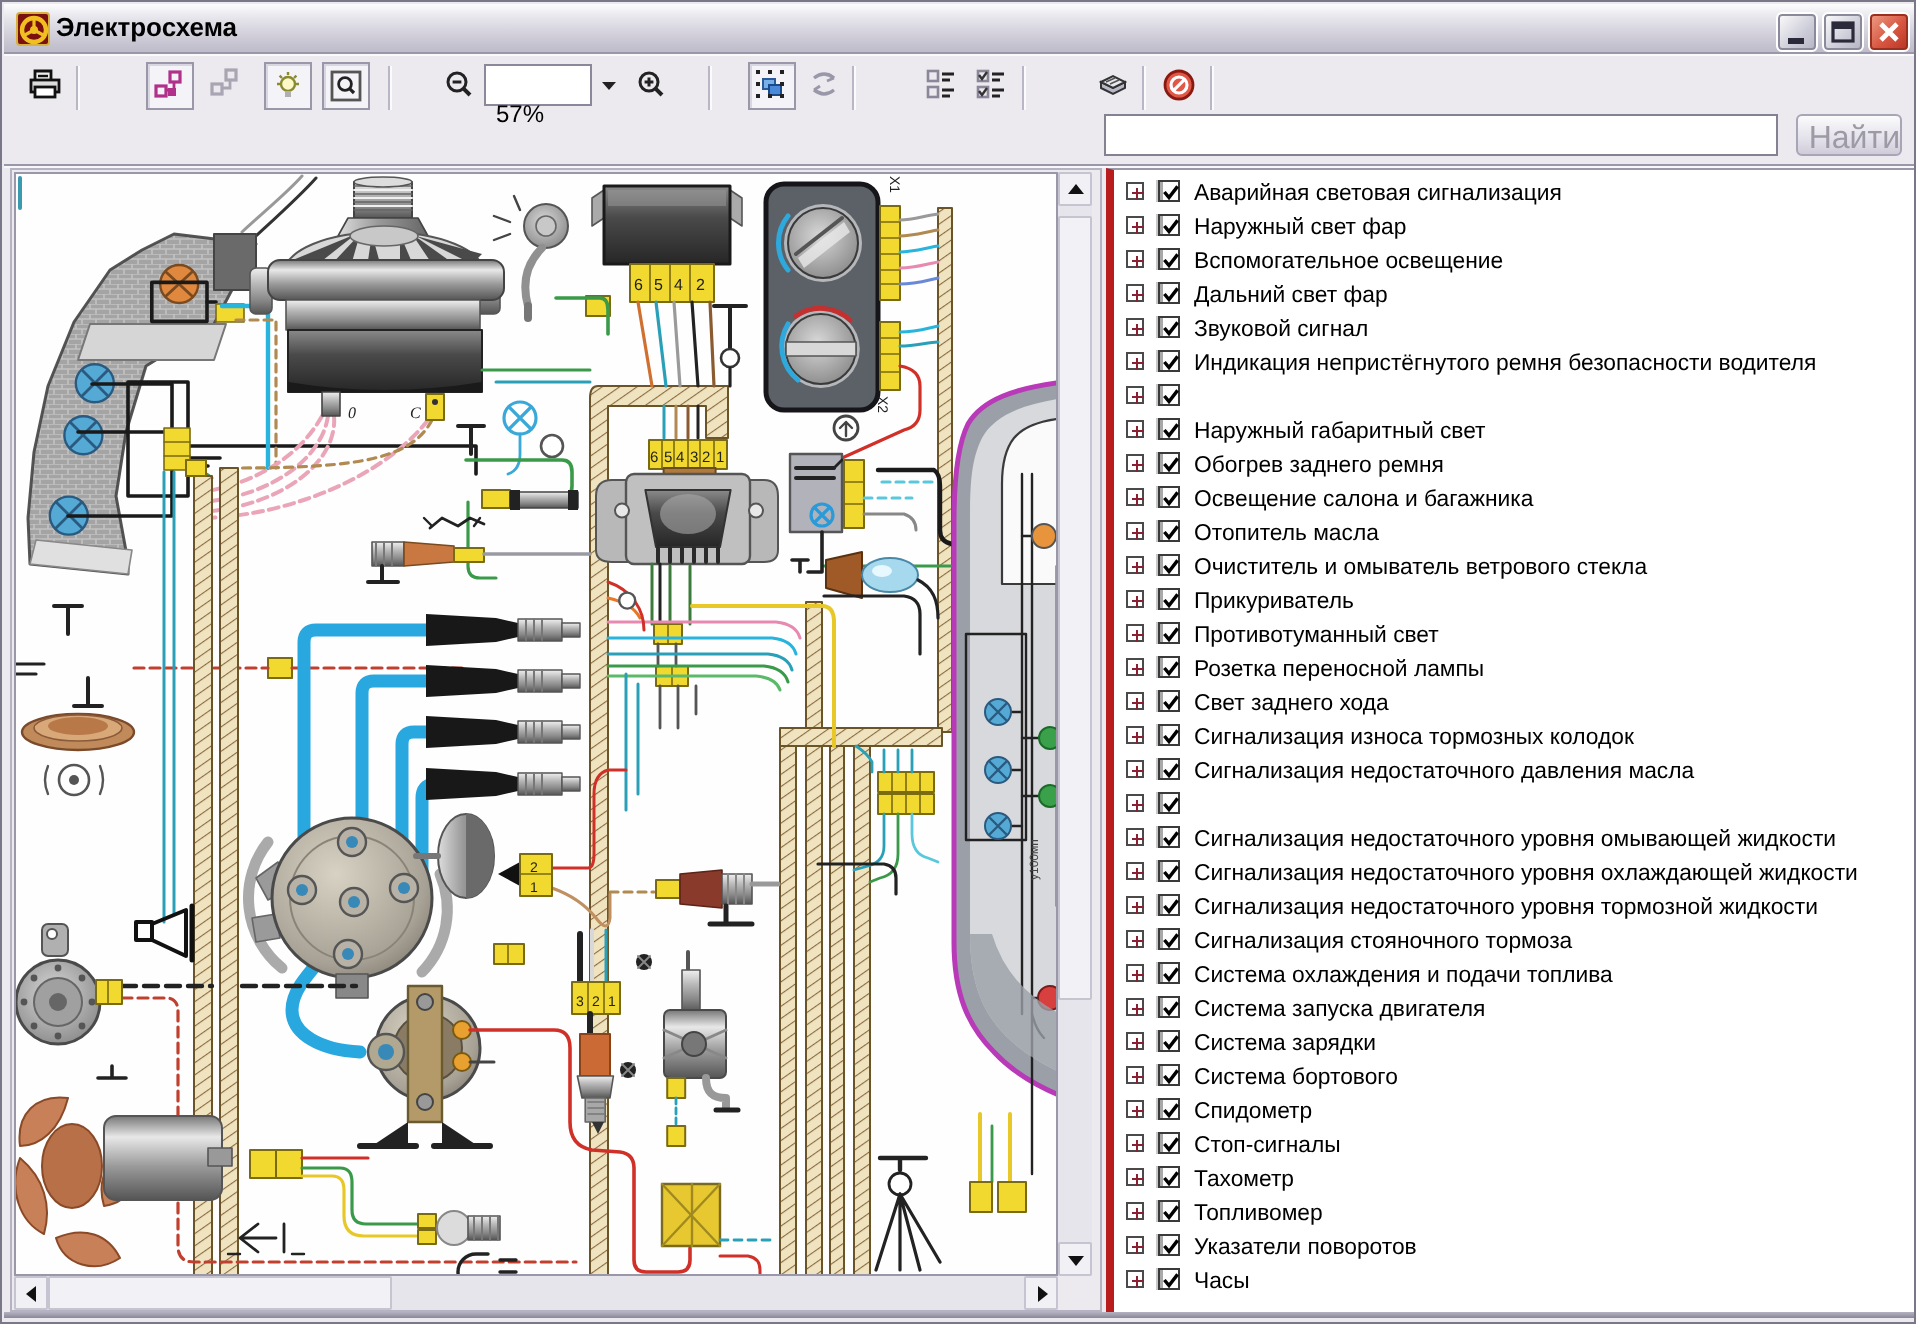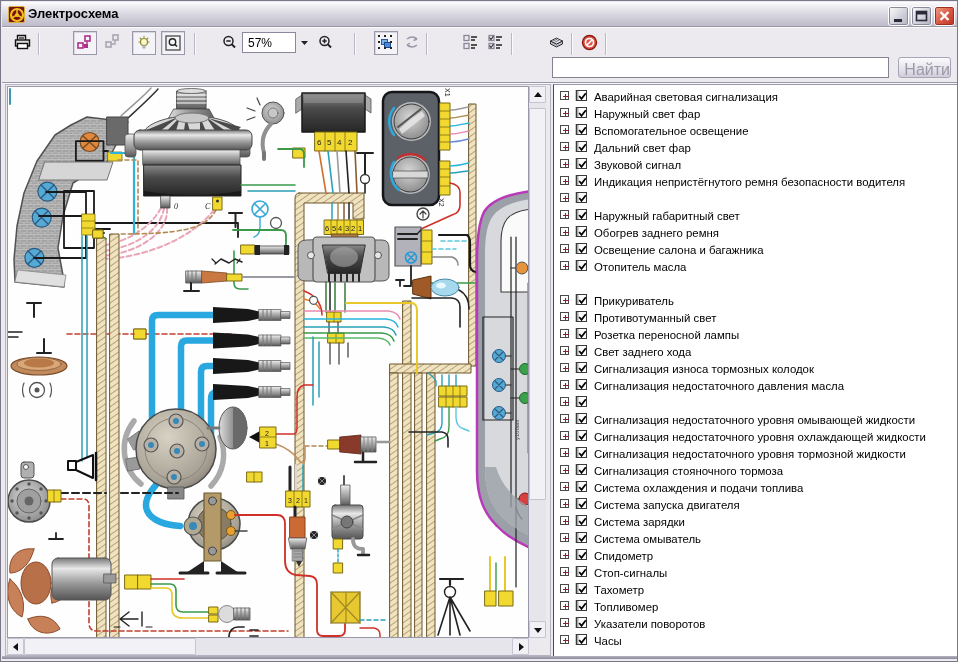--- a/index.html
+++ b/index.html
@@ -15,36 +15,36 @@
 .capbtn svg{position:absolute;left:2px;top:2px}
 
 #toolbar{left:1px;top:26px;width:956px;height:56px;background:#ece9ef;border-top:1px solid #fafafa}
 #toolbar:before{content:"";position:absolute;left:0;top:-2px;width:956px;height:1px;background:#9a97a8}
 #tbline{left:1px;top:81px;width:956px;height:2px;background:#9a97a8;border-bottom:1px solid #f8f8fa}
 .sep{position:absolute;top:5px;width:2px;height:22px;border-left:1px solid #b9b6c6;border-right:1px solid #fbfafc}
 .tbtn{position:absolute;top:3px;width:24px;height:24px}
 .tbtn.pressed{border:1px solid #9a97a8;background:#f4f3f7;box-shadow:inset 1px 1px 0 #d8d6e0}
 .tbtn svg{position:absolute;left:3px;top:3px}
 .tbtn.pressed svg{left:3px;top:3px}
-#combo{position:absolute;left:240px;top:4px;width:54px;height:21px;background:#fff;border:1px solid #8a889a;font-size:12px;padding:3px 0 0 5px}
+#combo{position:absolute;left:240px;top:4px;width:54px;height:21px;background:#fff;border:1px solid #8a889a;font-size:12px;padding:17px 0 0 5px}
 #comboarr{position:absolute;left:296px;top:4px;width:13px;height:21px}
 
 #search{position:absolute;left:551px;top:56px;width:337px;height:21px;background:#fff;border:1px solid #848290}
 #findbtn{position:absolute;left:897px;top:56px;width:53px;height:21px;border-radius:3px;border:1px solid #a8a5b6;background:linear-gradient(180deg,#fbfbfc,#e3e1ea 60%,#d0cdda);color:#9d9aa6;font-size:16px;text-align:right;padding-top:3px}
 
 #panel{left:4px;top:83px;width:546px;height:572px;background:#ece9ef;border:1px solid #b5b2c2}
 #canvas{position:absolute;left:1px;top:1px;width:522px;height:552px;background:#fefefe;border:1px solid #9a98a8;overflow:hidden}
 .sb{position:absolute;background:#e6e5eb}
 #vsb{left:523px;top:1px;width:17px;height:552px}
 #hsb{left:1px;top:553px;width:522px;height:17px}
 .sbbtn{position:absolute;width:17px;height:17px;background:#f1f0f4;border:1px solid #c6c4d0;border-radius:1px}
 .sbth{position:absolute;background:#f2f1f5;border:1px solid #c6c4d0;border-radius:1px}
 .arr{position:absolute;left:4px;top:5px;width:0;height:0}
 
-#list{left:552px;top:83px;width:404px;height:572px;background:#fff;border-top:1px solid #9a98a8;border-left:1px solid #b91c1c}
+#list{left:552px;top:83px;width:404px;height:572px;background:#fff;border-top:1px solid #9a98a8;border-left:4px solid #b91c1c}
 .row{position:absolute;left:0;height:17px;width:400px}
 .plus{position:absolute;left:6px;top:3px;width:9px;height:9px;border:1px solid #4a4a4a;background:#fff}
 .plus:before{content:"";position:absolute;left:1.5px;top:3.8px;width:6px;height:1.5px;background:#8a2030}
 .plus:after{content:"";position:absolute;left:3.8px;top:1.5px;width:1.5px;height:6px;background:#8a2030}
 .chk{position:absolute;left:22px;top:2px;width:11px;height:11px;border:1px solid #3a3a3a;background:#fdfdfd;box-shadow:inset 1.5px 0 0 #a8a8a8,-1px 0 0 #c8c8c8}
 .chk svg{position:absolute;left:0px;top:0px}
 .lbl{position:absolute;left:40px;top:2.5px;font-size:11.4px;color:#000;white-space:nowrap}
 #botline{left:1px;top:655px;width:956px;height:3px;background:linear-gradient(180deg,#b5b2c2,#8a8798)}
 </style></head>
 <body>
@@ -794,20 +794,29 @@
     </div>
     <div class="row" style="top:173px">
       <div class="plus"></div>
       <div class="chk">
         <svg width="11" height="11">
           <path d="M2.2 5 L4.5 7.8 L8.8 2.2" stroke="#000" stroke-width="1.7" fill="none"></path>
         </svg>
       </div>
       <div class="lbl">Отопитель масла</div>
     </div>
+    <div class="row" style="top:190px">
+      <div class="plus"></div>
+      <div class="chk">
+        <svg width="11" height="11">
+          <path d="M2.2 5 L4.5 7.8 L8.8 2.2" stroke="#000" stroke-width="1.7" fill="none"></path>
+        </svg>
+      </div>
+      <div class="lbl">Очиститель и омыватель ветрового стекла</div>
+    </div>
     <div class="row" style="top:207px">
       <div class="plus"></div>
       <div class="chk">
         <svg width="11" height="11">
           <path d="M2.2 5 L4.5 7.8 L8.8 2.2" stroke="#000" stroke-width="1.7" fill="none"></path>
         </svg>
       </div>
       <div class="lbl">Прикуриватель</div>
     </div>
     <div class="row" style="top:224px">
@@ -926,21 +935,21 @@
       </div>
       <div class="lbl">Система зарядки</div>
     </div>
     <div class="row" style="top:445px">
       <div class="plus"></div>
       <div class="chk">
         <svg width="11" height="11">
           <path d="M2.2 5 L4.5 7.8 L8.8 2.2" stroke="#000" stroke-width="1.7" fill="none"></path>
         </svg>
       </div>
-      <div class="lbl">Система омыватель</div>
+      <div class="lbl">Система бортового</div>
     </div>
     <div class="row" style="top:462px">
       <div class="plus"></div>
       <div class="chk">
         <svg width="11" height="11">
           <path d="M2.2 5 L4.5 7.8 L8.8 2.2" stroke="#000" stroke-width="1.7" fill="none"></path>
         </svg>
       </div>
       <div class="lbl">Спидометр</div>
     </div>

